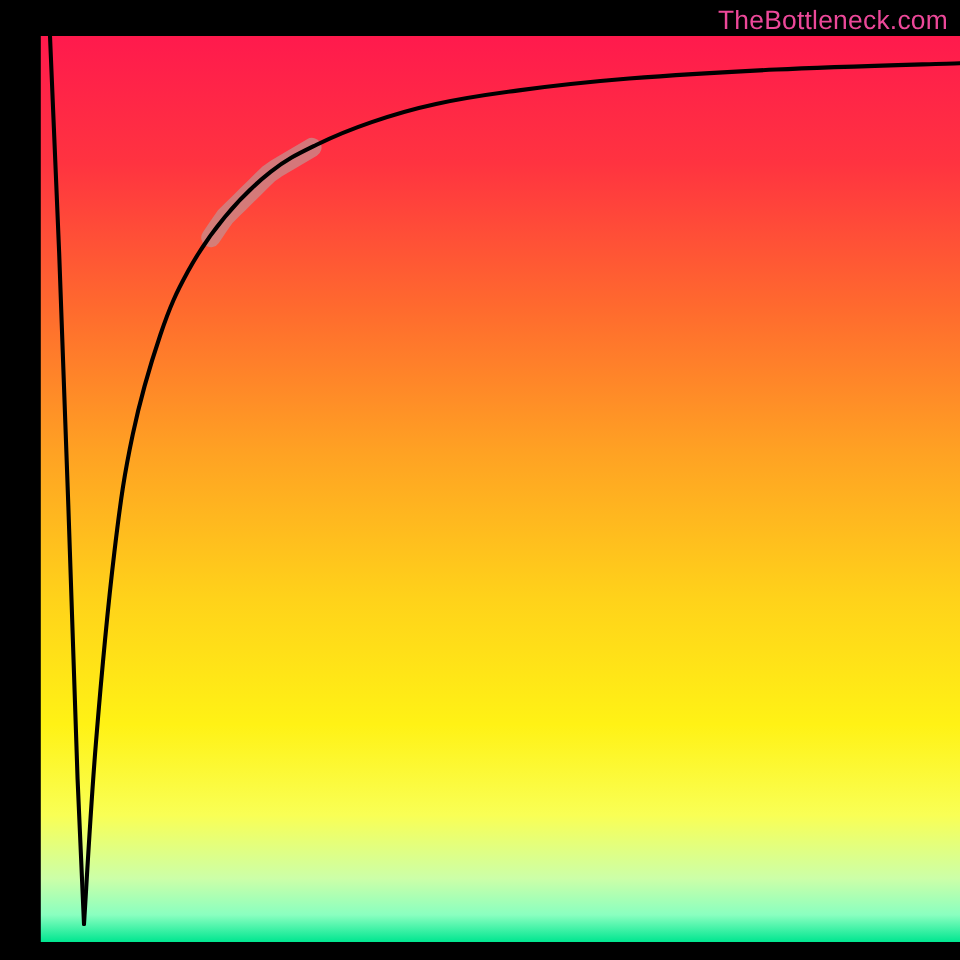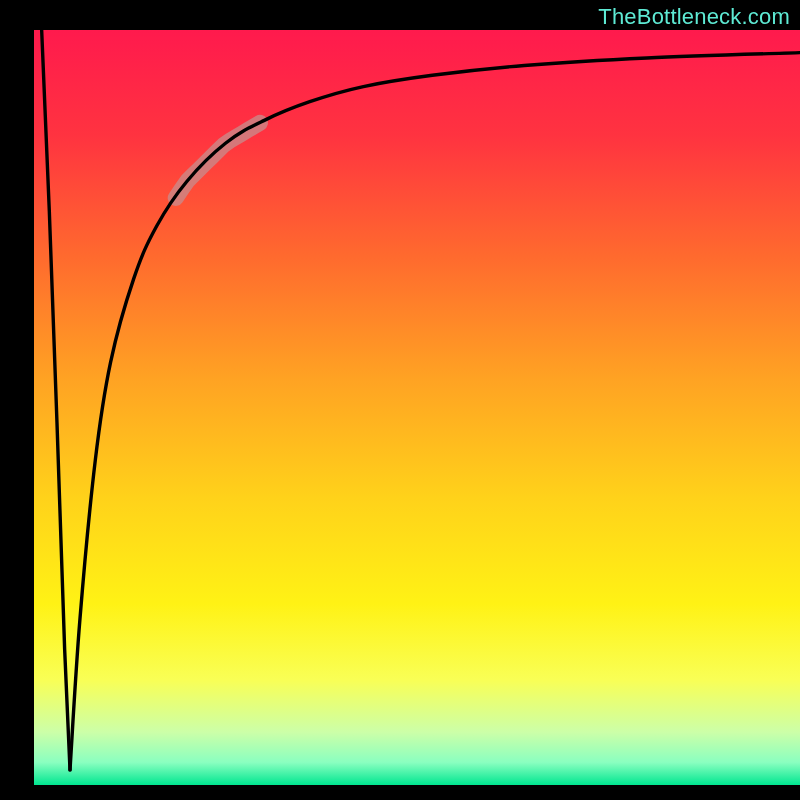--- a/index.html
+++ b/index.html
@@ -14,21 +14,21 @@
   .frame {
     position: relative;
     width: 800px;
     height: 800px;
     background: #000;
   }
   .watermark {
     position: absolute;
     top: 4px;
     right: 10px;
-    color: #5eead4;
+    color: #ec4899;
     font-size: 22px;
     font-weight: 500;
     letter-spacing: 0.2px;
     z-index: 3;
     user-select: none;
   }
   svg.plot {
     position: absolute;
     left: 0;
     top: 0;

